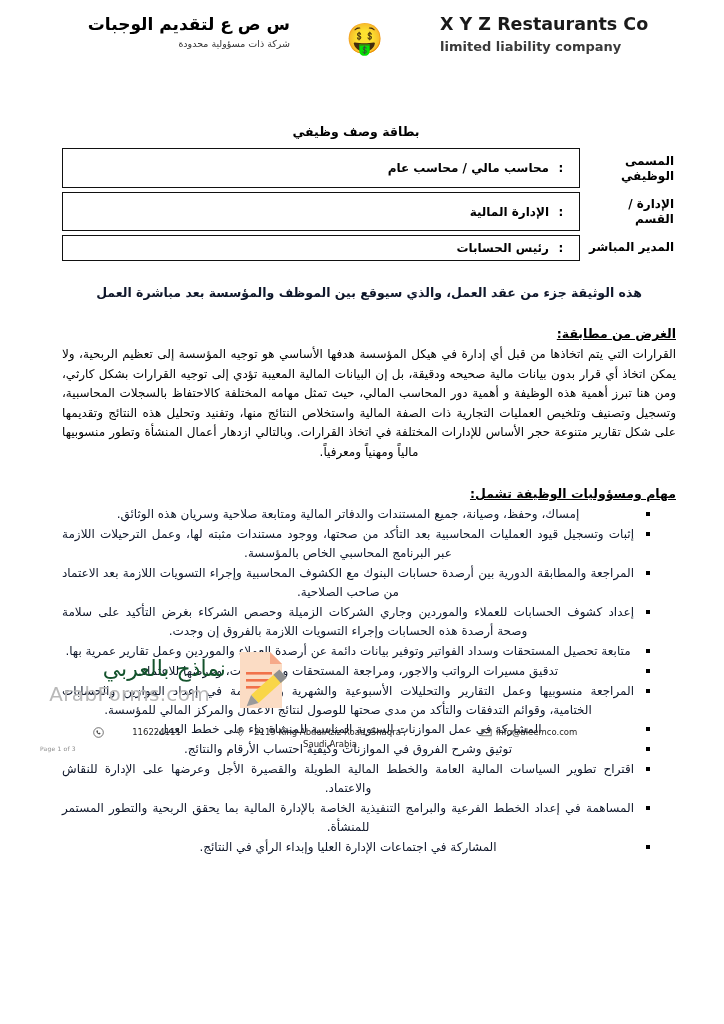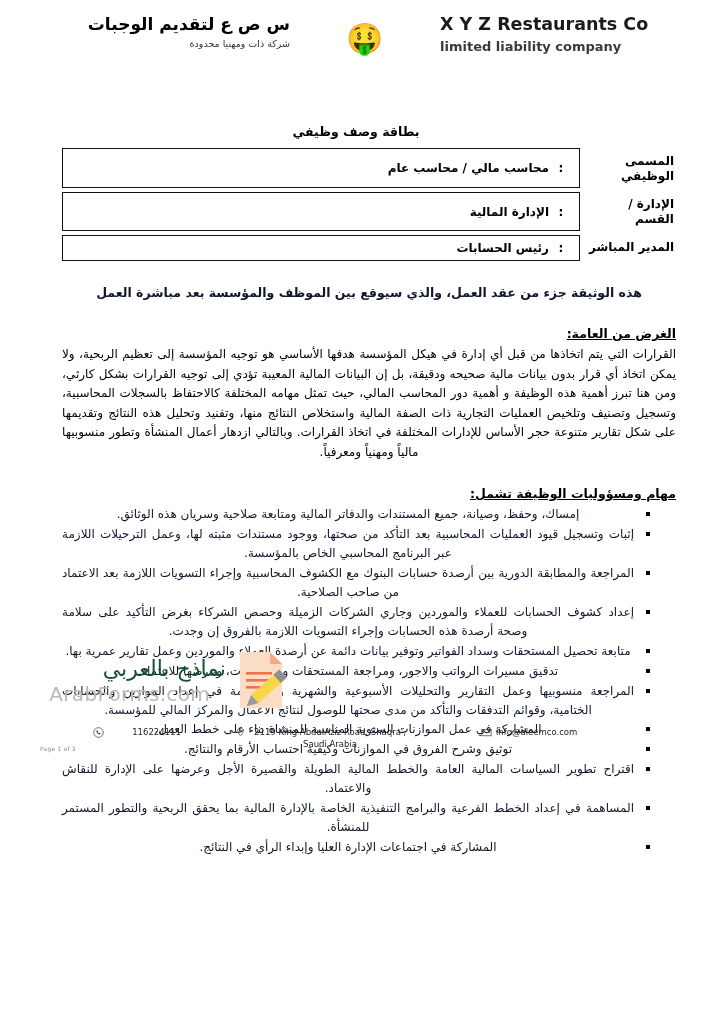--- a/index.html
+++ b/index.html
@@ -285,21 +285,21 @@
 </style>
 </head>
 <body>
 
 <div class="page">
 
   <div class="header">
 
     <div class="brand-ar">
       <div class="name">س ص ع لتقديم الوجبات</div>
-      <div class="sub">شركة ذات ومهنيا محدودة</div>
+      <div class="sub">شركة ذات مسؤولية محدودة</div>
     </div>
 
     <div class="logo-emoji">🤑</div>
 
     <div class="brand-en">
       <div class="name">X Y Z Restaurants Co</div>
       <div class="sub">limited liability company</div>
     </div>
 
   </div>
@@ -331,21 +331,21 @@
         <span class="info-value">رئيس الحسابات</span>
       </div>
     </div>
 
   </div>
 
   <div class="content">
 
     <div class="lead">هذه الوثيقة جزء من عقد العمل، والذي سيوقع بين الموظف والمؤسسة بعد مباشرة العمل</div>
 
-    <div class="section-head">الغرض من العامة:</div>
+    <div class="section-head">الغرض من مطابقة:</div>
     <p class="para">القرارات التي يتم اتخاذها من قبل أي إدارة في هيكل المؤسسة هدفها الأساسي هو توجيه المؤسسة إلى تعظيم الربحية، ولا يمكن اتخاذ أي قرار بدون بيانات مالية صحيحه ودقيقة، بل إن البيانات المالية المعيبة تؤدي إلى توجيه القرارات بشكل كارثي، ومن هنا تبرز أهمية هذه الوظيفة و أهمية دور المحاسب المالي، حيث تمثل مهامه المختلفة كالاحتفاظ بالسجلات المحاسبية، وتسجيل وتصنيف وتلخيص العمليات التجارية ذات الصفة المالية واستخلاص النتائج منها، وتفنيد وتحليل هذه النتائج وتقديمها على شكل تقارير متنوعة حجر الأساس للإدارات المختلفة في اتخاذ القرارات. وبالتالي ازدهار أعمال المنشأة وتطور منسوبيها مالياً ومهنياً ومعرفياً.</p>
 
     <div class="section-head">مهام ومسؤوليات الوظيفة تشمل:</div>
 
     <ul class="duties">
       <li>إمساك، وحفظ، وصيانة، جميع المستندات والدفاتر المالية ومتابعة صلاحية وسريان هذه الوثائق.</li>
       <li>إثبات وتسجيل قيود العمليات المحاسبية بعد التأكد من صحتها، ووجود مستندات مثبته لها، وعمل الترحيلات اللازمة عبر البرنامج المحاسبي الخاص بالمؤسسة.</li>
       <li>المراجعة والمطابقة الدورية بين أرصدة حسابات البنوك مع الكشوف المحاسبية وإجراء التسويات اللازمة بعد الاعتماد من صاحب الصلاحية.</li>
       <li>إعداد كشوف الحسابات للعملاء والموردين وجاري الشركات الزميلة وحصص الشركاء بغرض التأكيد على سلامة وصحة أرصدة هذه الحسابات وإجراء التسويات اللازمة بالفروق إن وجدت.</li>
       <li>متابعة تحصيل المستحقات وسداد الفواتير وتوفير بيانات دائمة عن أرصدة العملاء والموردين وعمل تقارير عمرية بها.</li>

